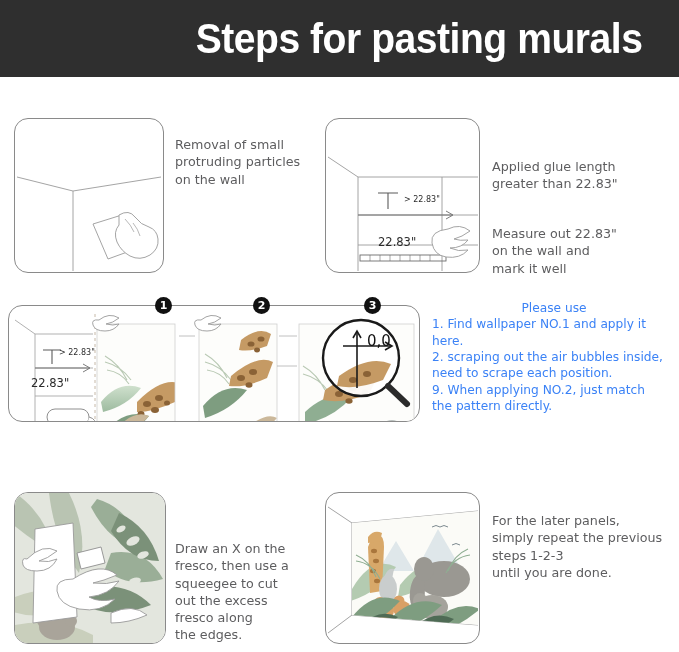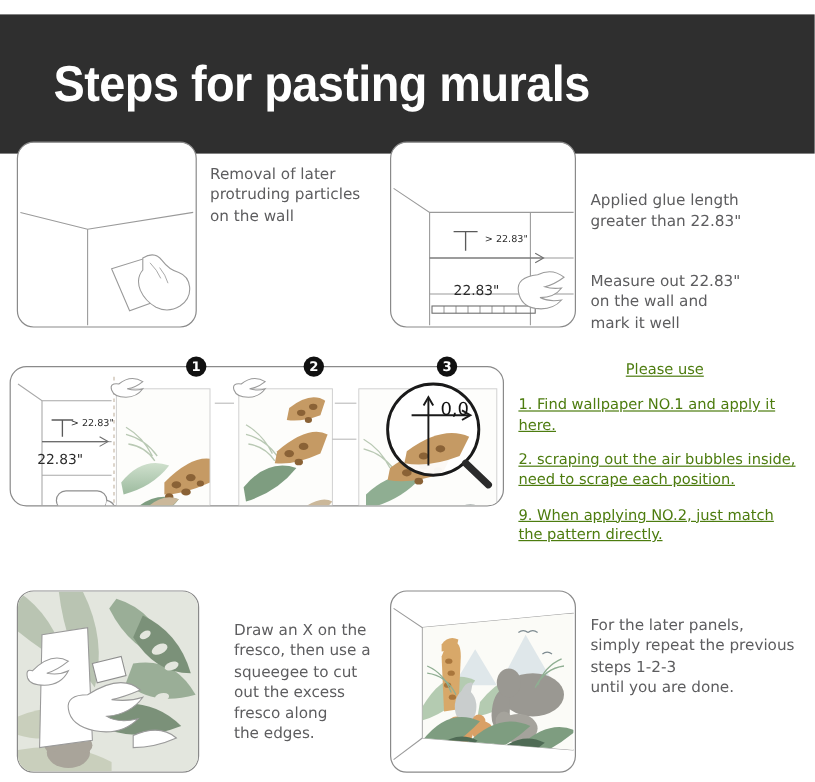--- a/index.html
+++ b/index.html
@@ -7,22 +7,22 @@
   body{
     width:679px;height:652px;
     background:#ffffff;
     font-family:"DejaVu Sans","Liberation Sans",sans-serif;
     overflow:hidden;position:relative;
   }
   .page{position:relative;width:679px;height:652px;}
 
   
   .header{
-    position:absolute;left:0;top:12px;width:679px;height:116px;
-    background:#2f2f2f;display:flex;align-items:center;
+    position:absolute;left:0;top:0;width:679px;height:77px;
+    background:#2f2f2f;display:flex;align-items:center;justify-content:flex-end;
   }
   .header-title{
     color:#ffffff;font-size:42px;font-weight:bold;
     letter-spacing:-0.5px;padding-left:48px;
     font-family:"Liberation Sans","DejaVu Sans",sans-serif;
     transform:scaleX(0.93);transform-origin:left center;
     white-space:nowrap;
   }
 
   
@@ -52,24 +52,24 @@
 
   .badge{
     position:absolute;width:17px;height:17px;border-radius:50%;
     background:#111;color:#fff;font-size:11px;font-weight:bold;
     display:flex;align-items:center;justify-content:center;
     z-index:9;font-family:"DejaVu Sans",sans-serif;
   }
 
   .instructions{
     position:absolute;left:432px;top:300px;width:244px;
-    color:#4d7c0f;font-size:12.2px;line-height:1.34;text-decoration:underline;
+    color:#3b82f6;font-size:12.2px;line-height:1.34;
   }
   .instructions .center{text-align:center;}
-  .instructions .step{margin-top:13px;white-space:pre-line;}
+  .instructions .step{white-space:pre-line;}
 
   
   #panel-squeegee{left:14px;top:492px;width:152px;height:152px;}
   #panel-final{left:325px;top:492px;width:155px;height:152px;}
 
   svg{display:block;}
 </style>
 </head>
 <body>
 
@@ -89,21 +89,21 @@
         <path d="M78 105 L110 95 L126 128 L93 140 Z"></path>
       </g>
       <g fill="#ffffff" stroke="#9a9a9a" stroke-width="0.9">
         <path d="M104 96 q10 -6 16 2 q6 8 14 10 q8 3 9 12 q1 10 -8 16
                  q-10 6 -20 1 q-9 -5 -13 -14 q-4 -10 2 -17 z"></path>
         <path d="M110 100 q6 6 9 13" stroke-width="0.7"></path>
         <path d="M118 104 q5 6 7 13" stroke-width="0.7"></path>
       </g>
     </svg>
   </div>
-  <div class="caption" style="left:175px;top:136px;width:145px;">Removal of later
+  <div class="caption" style="left:175px;top:136px;width:145px;">Removal of small
 protruding particles
 on the wall</div>
 
   <div class="panel" id="panel-measure">
     <svg width="153" height="153" viewBox="0 0 153 153">
       <g fill="none" stroke="#9a9a9a" stroke-width="0.9">
         <path d="M2 38 L32 58 L152 58"></path>
         <path d="M32 58 L32 152"></path>
         <path d="M32 96 L152 96"></path>
         <path d="M32 126 L152 126"></path>
@@ -354,21 +354,21 @@
         <path d="M58 86 q28 -18 44 -4 q-14 6 -24 8 q14 2 26 -2 q-10 14 -30 16
                  q10 6 26 2 q-14 14 -36 10 q-20 -4 -22 -18 q-2 -12 16 -12 z"></path>
         <path d="M96 120 q22 -10 36 2 q-18 8 -36 8 z"></path>
       </g>
 
       <g fill="#ffffff" stroke="#8f8f8f" stroke-width="0.9">
         <path d="M62 60 L86 54 L90 70 L66 76 Z"></path>
       </g>
     </svg>
   </div>
-  <div class="caption" style="left:175px;top:516px;width:150px;margin-left:20px;">Draw an X on the
+  <div class="caption" style="left:175px;top:540px;width:150px;">Draw an X on the
 fresco, then use a
 squeegee to cut
 out the excess
 fresco along
 the edges.</div>
 
   <div class="panel" id="panel-final">
     <svg width="153" height="150" viewBox="0 0 153 150">
       <g fill="none" stroke="#9a9a9a" stroke-width="0.9">
         <path d="M2 14 L26 30 L152 18"></path>

